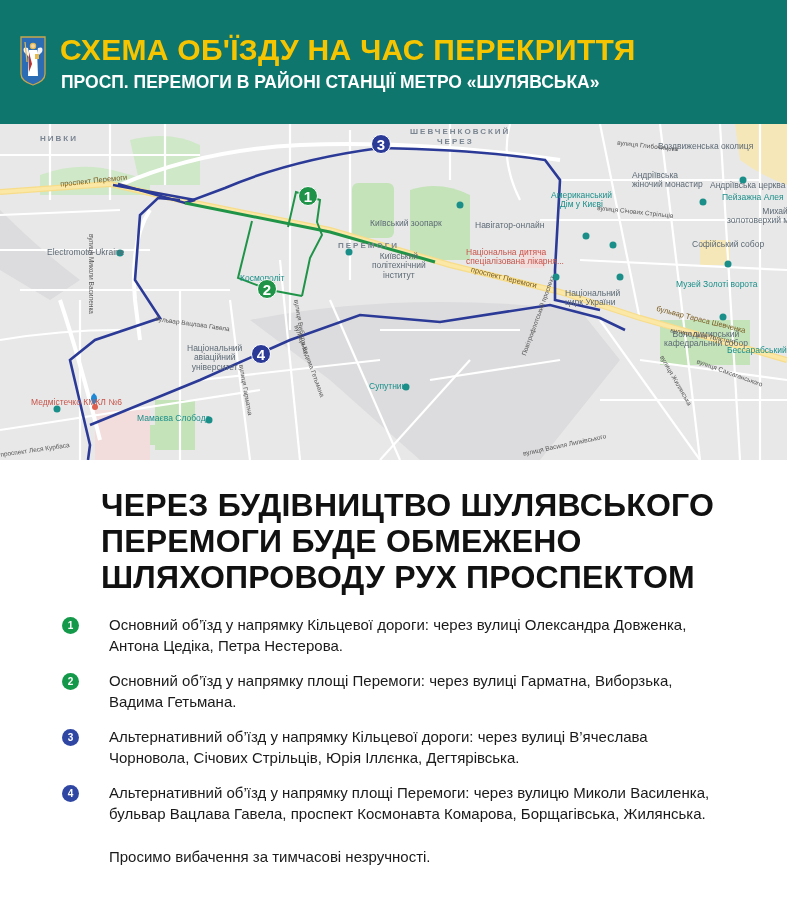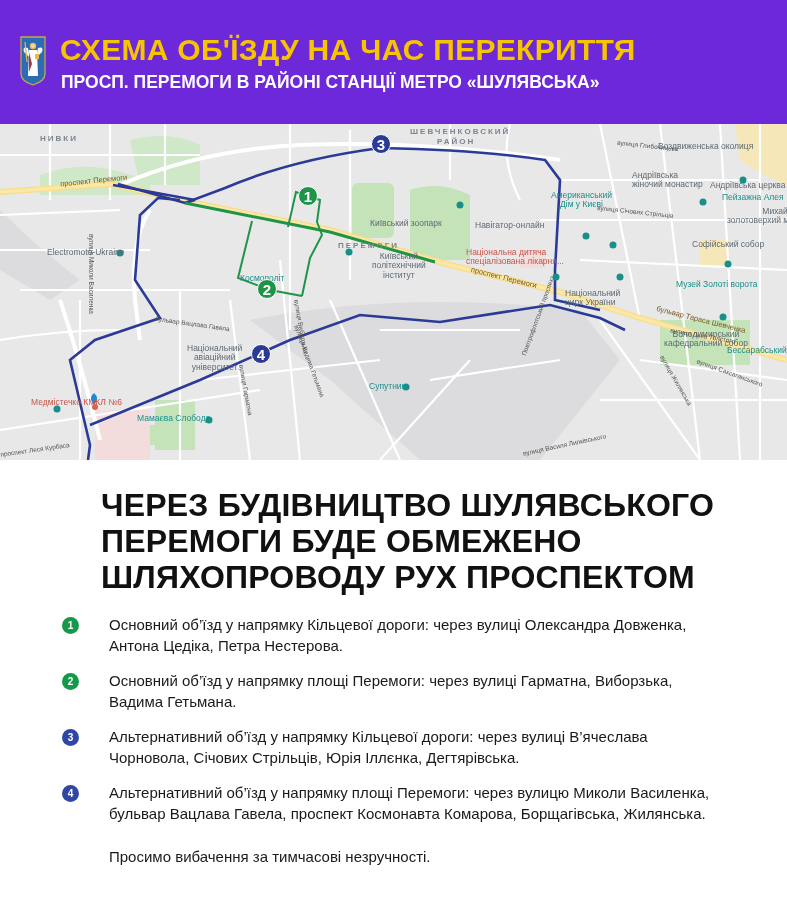--- a/index.html
+++ b/index.html
@@ -1,21 +1,21 @@
 <!DOCTYPE html>
 <html><head>
 <meta charset="utf-8">
 <style>
   * { box-sizing: border-box; margin: 0; padding: 0; }
   html, body { width: 787px; height: 900px; background: #ffffff; overflow: hidden; }
   body { font-family: "Liberation Sans", "DejaVu Sans", sans-serif; }
 
   .header {
     position: absolute; left: 0; top: 0; width: 787px; height: 124px;
-    background: #6d28d9;
+    background: #0f766e;
   }
   .logo {
     position: absolute; left: 20px; top: 36px; width: 26px; height: 50px;
   }
   .title {
     position: absolute; left: 60px; top: 33px;
     font-family: "Liberation Sans", sans-serif; font-weight: bold;
     font-size: 30px; color: #f7c400; letter-spacing: 0.3px;
     white-space: nowrap;
   }
@@ -184,21 +184,21 @@
         <circle cx="120" cy="253" r="3.5"></circle>
       <circle cx="57" cy="409" r="3.5"></circle>
         <circle cx="556" cy="277" r="3.5"></circle>
     </g>
     <path d="M94 405 Q88 398 94 393 Q100 398 94 405 Z" fill="#1e88d6"></path>
     <circle cx="95" cy="407" r="3" fill="#e06050"></circle>
   </svg>
 
   <div class="map-label district" style="left:40px;top:11px;">НИВКИ</div>
   <div class="map-label district" style="left:410px;top:4px;">ШЕВЧЕНКОВСКИЙ</div>
-  <div class="map-label district" style="left:437px;top:14px;">РАЙОН</div>
+  <div class="map-label district" style="left:437px;top:14px;">ЧЕРЕЗ</div>
   <div class="map-label district" style="left:338px;top:118px;">ПЕРЕМОГИ</div>
   <div class="map-label road-yellow" style="left:60px;top:53px;transform:rotate(-6deg);">проспект Перемоги</div>
   <div class="map-label road-yellow" style="left:470px;top:150px;transform:rotate(14deg);">проспект Перемоги</div>
   <div class="map-label road-yellow" style="left:655px;top:192px;transform:rotate(14deg);">бульвар Тараса Шевченка</div>
   <div class="map-label" style="left:47px;top:124px;">Electromoto-Ukraine</div>
   <div class="map-label poi-teal" style="left:240px;top:150px;">Космополіт</div>
   <div class="map-label" style="left:370px;top:95px;">Київський зоопарк</div>
   <div class="map-label" style="left:372px;top:128px;text-align:center;">
     <span>Київський</span><br>
     <span>політехнічний</span><br>

